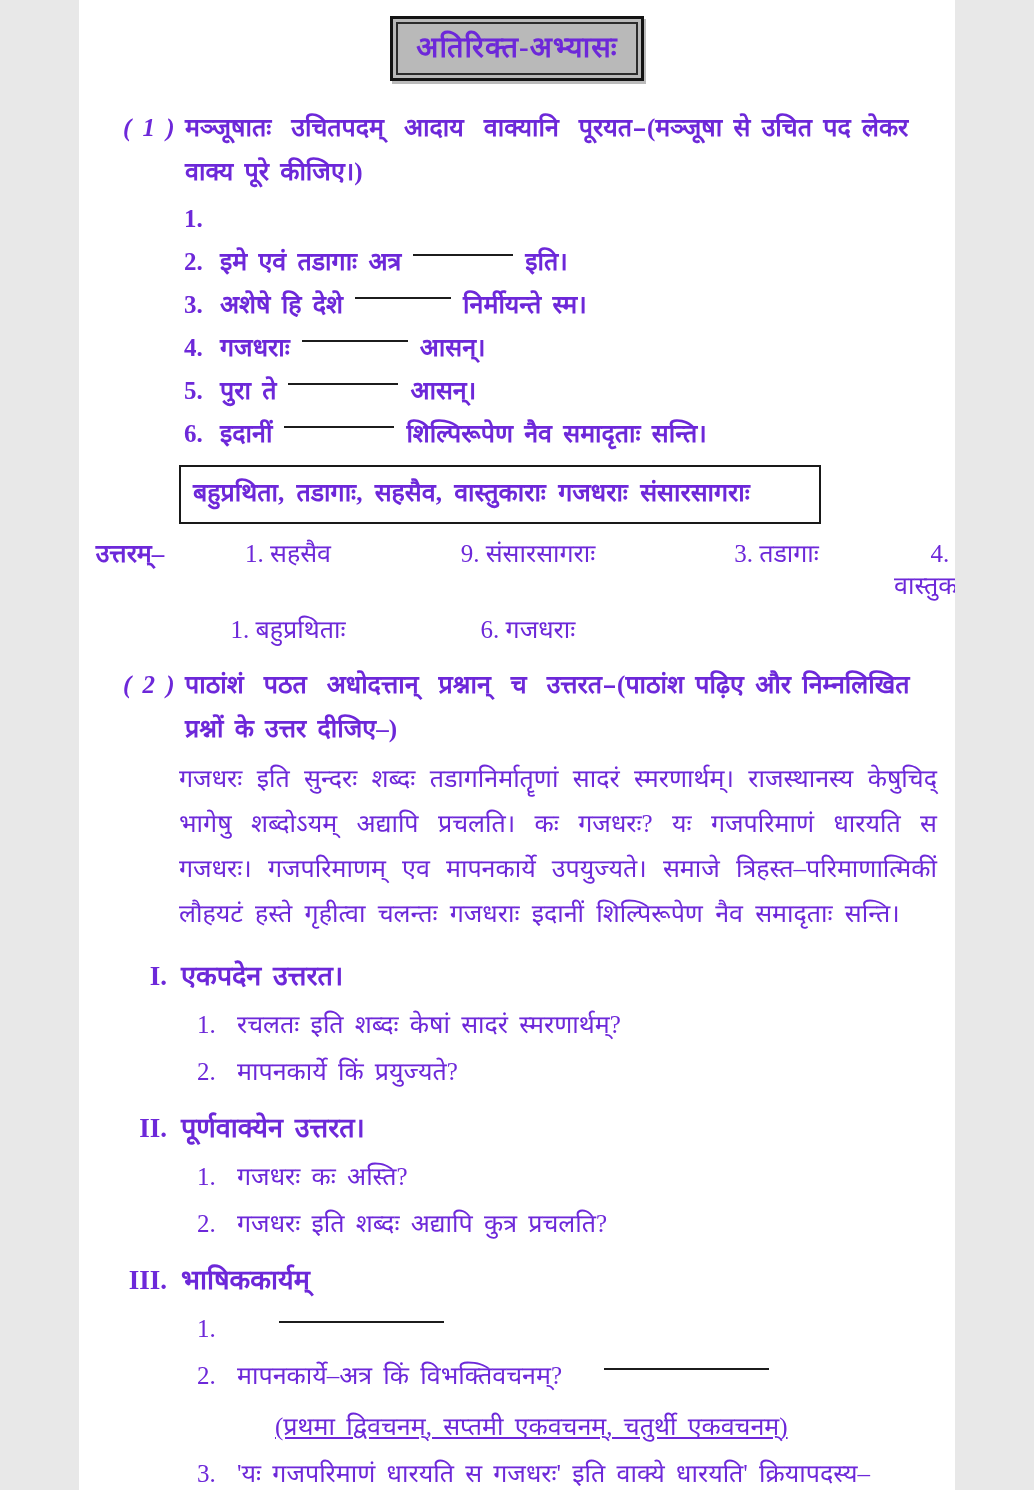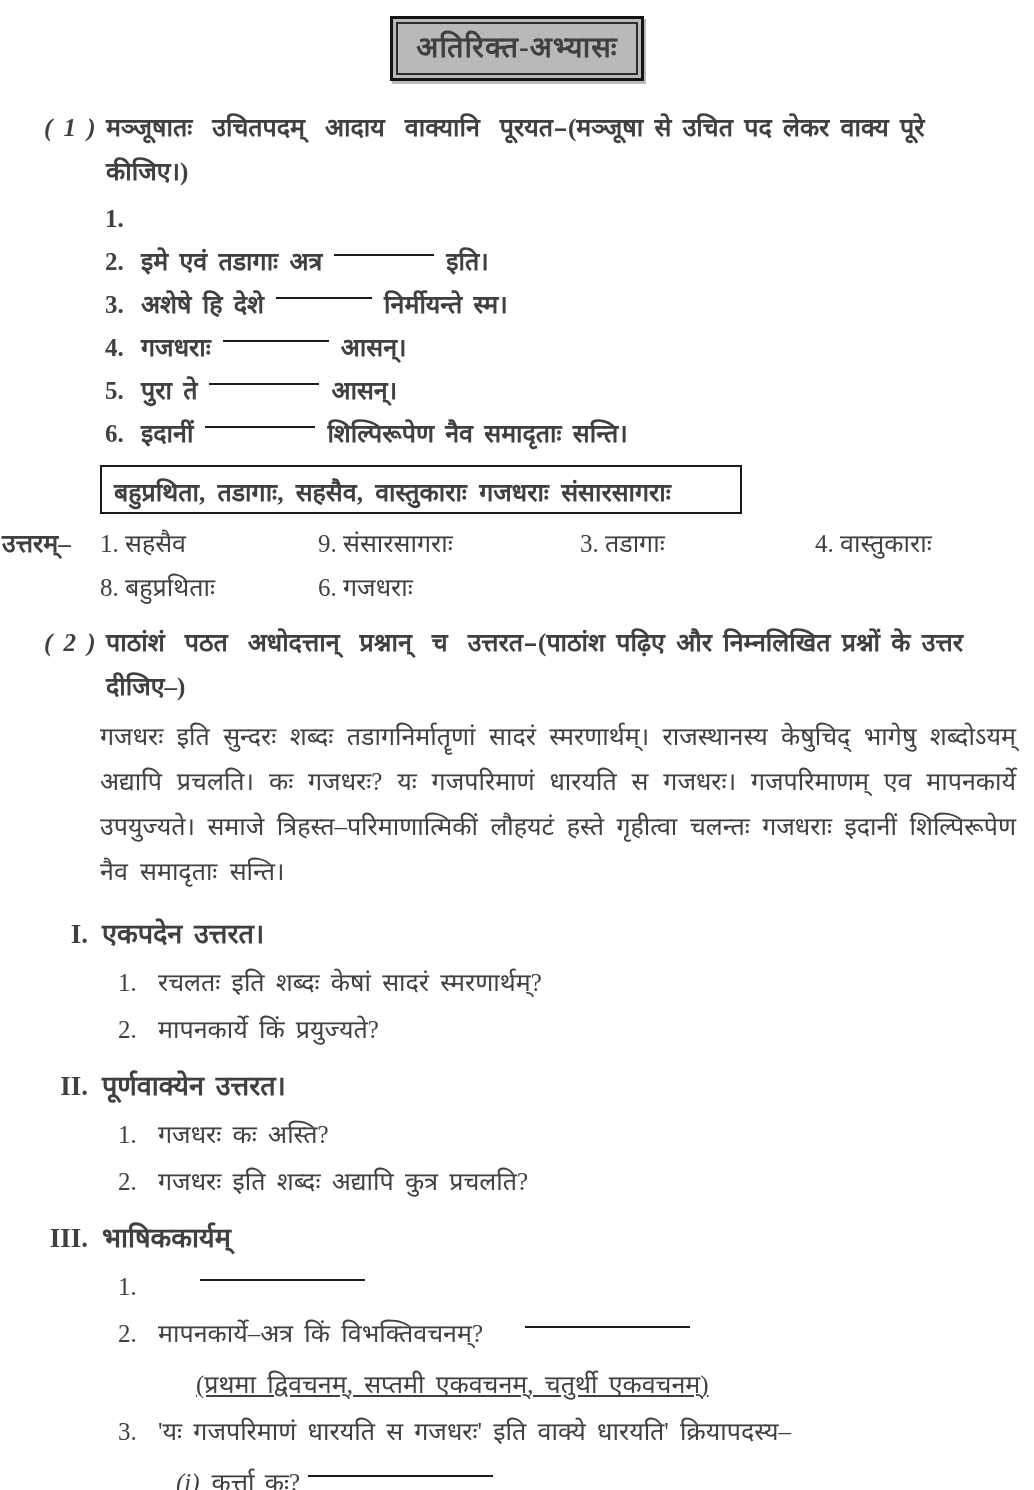--- a/index.html
+++ b/index.html
@@ -1,22 +1,22 @@
 <!DOCTYPE html>
 <html><head>
 <meta charset="utf-8">
 <style>
   html, body { margin:0; padding:0; background:#e8e8e8; }
   .page {
     position: relative;
-    width: 1034px;
+    width: 876px;
     height: 1490px;
     margin: 0 auto;
     background: #ffffff;
-    color: #404040;
+    color: #6d28d9;
     font-family: "Liberation Serif", "DejaVu Serif", serif;
     font-size: 25px;
     overflow: hidden;
     box-sizing: border-box;
   }
 
   
   .title-row { text-align:center; padding-top:16px; }
   .title-box {
     display:inline-block;
@@ -56,32 +56,33 @@
     vertical-align: 4px;
     margin: 0 12px;
   }
 
   
   .manjusha {
     margin: 16px 0 12px 100px;
     border: 2px solid #191919;
     width: 642px;
     box-sizing: border-box;
-    padding: 7px 12px 4px 12px;
+    padding: 7px 12px 14px 12px;
     font-weight: bold;
     word-spacing: 6px;
   }
 
   
   .ans-grid {
     display:grid;
     grid-template-columns: 98px 218px 262px 235px auto;
     row-gap: 12px;
     margin: 14px 0 4px 2px;
     line-height: 32px;
+    text-align: center;
   }
   .ans-label { font-weight: bold; }
 
   
   .passage {
     margin: 6px 18px 0 100px;
     line-height: 45px;
     text-align: justify;
     word-spacing: 6px;
   }
@@ -146,21 +147,21 @@
 
   <div class="manjusha">बहुप्रथिता, तडागाः, सहसैव, वास्तुकाराः गजधराः संसारसागराः</div>
 
   <div class="ans-grid">
     <span class="ans-label">उत्तरम्–</span>
     <span>1. सहसैव</span>
     <span>9. संसारसागराः</span>
     <span>3. तडागाः</span>
     <span>4. वास्तुकाराः</span>
     <span></span>
-    <span>8. बहुप्रथिताः</span>
+    <span>1. बहुप्रथिताः</span>
     <span>6. गजधराः</span>
     <span></span>
     <span></span>
   </div>
 
   <div class="sec-head" style="margin-top:18px;">
     <span class="sec-num">( 2 )</span>
     <span class="sec-title"><span class="sa">पाठांशं पठत अधोदत्तान् प्रश्नान् च उत्तरत–</span><span class="hi">(पाठांश पढ़िए और निम्नलिखित प्रश्नों के उत्तर दीजिए–)</span></span>
   </div>
 

